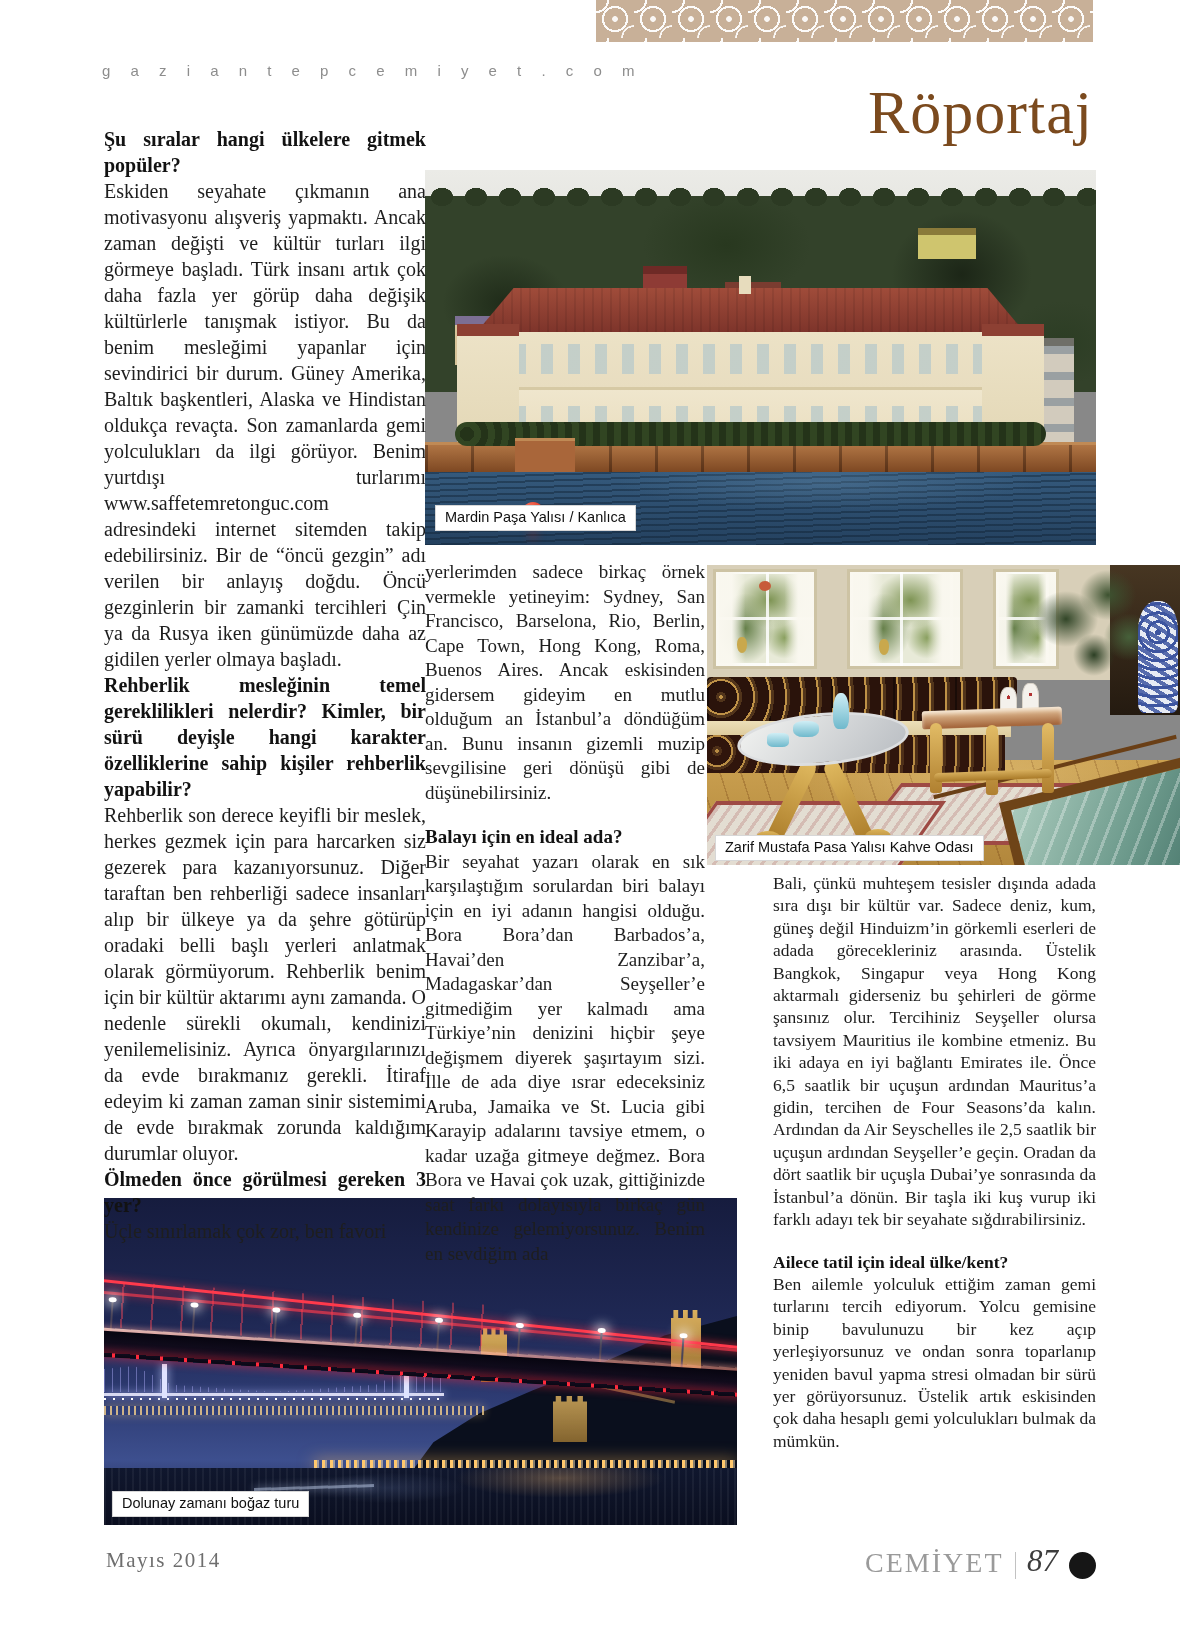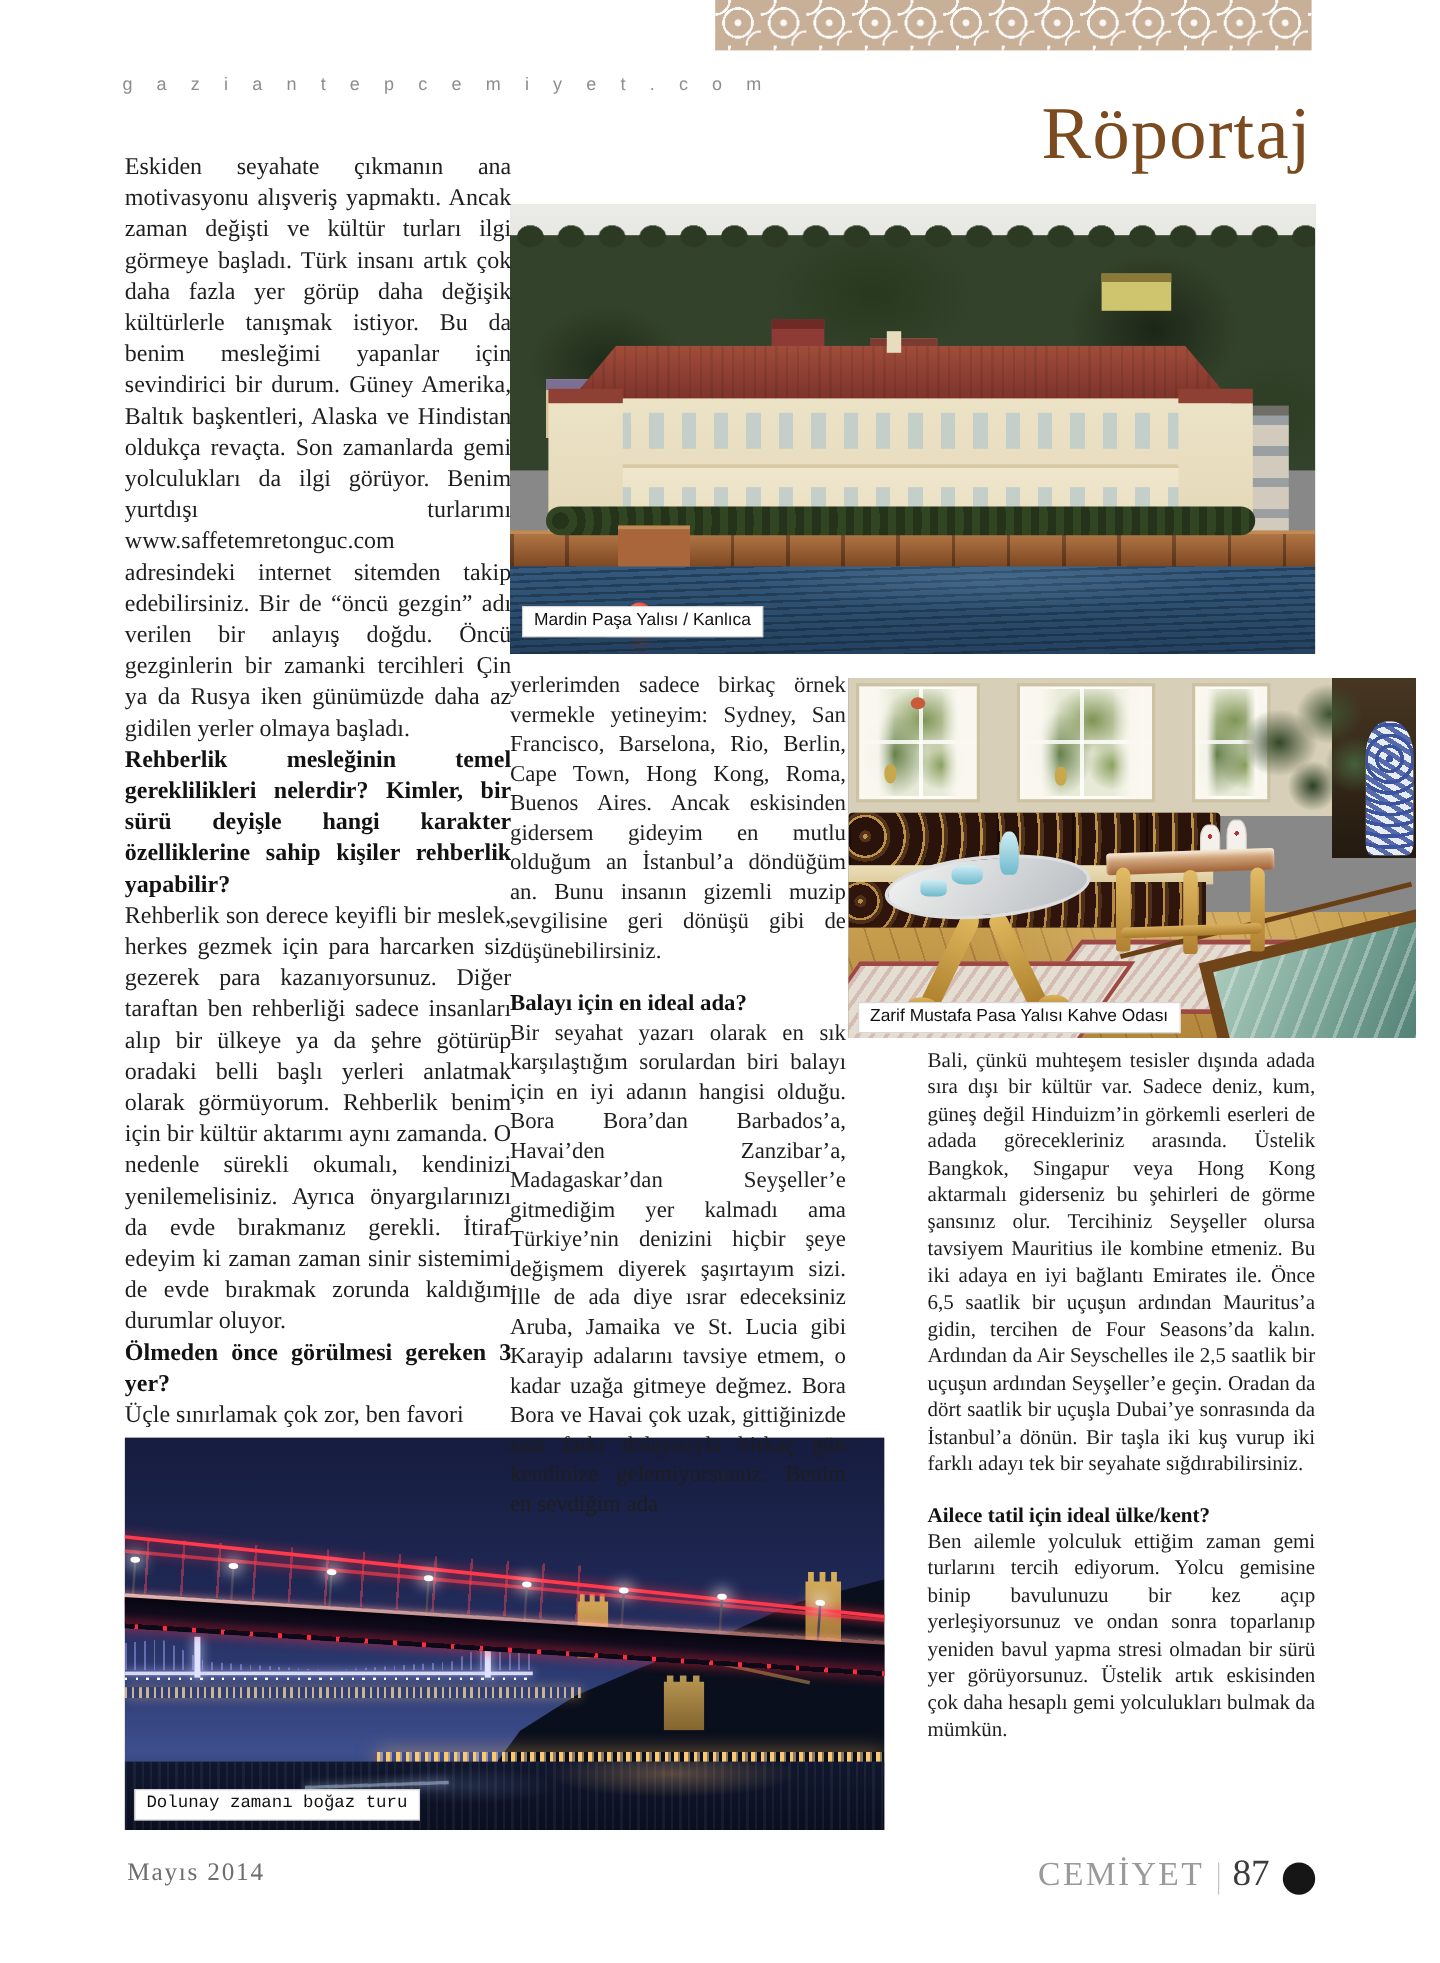--- a/index.html
+++ b/index.html
@@ -30,21 +30,21 @@
 
   
   .photo{position:absolute;overflow:hidden;background:#888;}
   .photo1{left:425px;top:170px;width:671px;height:375px;}
   .photo2{left:707px;top:565px;width:473px;height:300px;text-align:center;}
   .photo3{left:104px;top:1198px;width:633px;height:327px;}
   .caption{position:absolute;background:#ffffff;color:#101010;font-family:"Liberation Sans",sans-serif;
     font-size:14.5px;line-height:17px;padding:3px 9px 4px;border:1px solid #d7d7d7;white-space:nowrap;z-index:40;}
   .cap1{left:10px;bottom:14px;}
   .cap2{left:8px;bottom:4px;}
-  .cap3{left:8px;bottom:8px;font-family:Liberation Mono, monospace;}
+  .cap3{left:8px;bottom:8px;}
 
   
   .p1-sky{position:absolute;left:0;top:0;right:0;height:80px;background:linear-gradient(#ebebe7,#e2e2dc);}
   .p1-hill{position:absolute;left:0;top:26px;right:0;height:196px;background-color:#33422a;
     background-image:
       radial-gradient(90px 70px at 12% 55%, #1f2b19 0%, rgba(31,43,25,0) 70%),
       radial-gradient(120px 80px at 45% 25%, #28381f 0%, rgba(40,56,31,0) 70%),
       radial-gradient(100px 90px at 80% 40%, #1c2617 0%, rgba(28,38,23,0) 70%),
       radial-gradient(80px 60px at 95% 75%, #2c3d24 0%, rgba(44,61,36,0) 70%),
       radial-gradient(70px 50px at 30% 80%, #24301b 0%, rgba(36,48,27,0) 70%);}
@@ -191,21 +191,21 @@
     box-shadow:0 0 10px rgba(255,40,60,.9);}
   .p3-lamp{position:absolute;top:6px;width:2px;height:30px;background:#4a4458;}
   .p3-lamp::after{content:"";position:absolute;left:-3px;top:-4px;width:8px;height:5px;border-radius:50%;
     background:#ffffff;box-shadow:0 0 12px 3px rgba(255,255,255,.85);}
 
   
   .footer-date{position:absolute;left:106px;top:1548px;font-size:21px;letter-spacing:1.5px;color:#6e6e6e;}
   .footer-right{position:absolute;right:104px;top:1543px;display:flex;align-items:flex-end;gap:11px;}
   .mag-name{font-size:28px;letter-spacing:2px;color:#9a9a9a;}
   .footer-sep{width:1.5px;height:27px;background:#c2c2c2;}
-  .page-num{font-size:31px;color:#3c3c3c;}
+  .page-num{font-size:31px;color:#3c3c3c;font-style:italic;}
   .page-dot{width:27px;height:27px;border-radius:50%;background:#161616;}
 </style>
 </head>
 <body>
 
 <div class="page">
 
   <div class="ornament"></div>
   <div class="site-url">g a z i a n t e p c e m i y e t . c o m</div>
   <div class="roportaj">Röportaj</div>
@@ -318,20 +318,21 @@
       <div class="p3-lamp" style="left:87%;"></div>
       <div class="p3-toptrail"></div>
       <div class="p3-redtrail"></div>
       <div class="p3-girder"></div>
       <div class="p3-redlights"></div>
     </div>
     <div class="caption cap3">Dolunay zamanı boğaz turu</div>
   </div>
 
   <div class="col col1">
+    <p class="question">Şu sıralar hangi ülkelere gitmek popüler?</p>
     <p>Eskiden seyahate çıkmanın ana motivasyonu alışveriş yapmaktı. Ancak zaman değişti ve kültür turları ilgi görmeye başladı. Türk insanı artık çok daha fazla yer görüp daha değişik kültürlerle tanışmak istiyor. Bu da benim mesleğimi yapanlar için sevindirici bir durum. Güney Amerika, Baltık başkentleri, Alaska ve Hindistan oldukça revaçta. Son zamanlarda gemi yolculukları da ilgi görüyor. Benim yurtdışı turlarımı www.saffetemretonguc.com adresindeki internet sitemden takip edebilirsiniz. Bir de “öncü gezgin” adı verilen bir anlayış doğdu. Öncü gezginlerin bir zamanki tercihleri Çin ya da Rusya iken günümüzde daha az gidilen yerler olmaya başladı.</p>
     <p class="question">Rehberlik mesleğinin temel gereklilikleri nelerdir? Kimler, bir sürü deyişle hangi karakter özelliklerine sahip kişiler rehberlik yapabilir?</p>
     <p>Rehberlik son derece keyifli bir meslek, herkes gezmek için para harcarken siz gezerek para kazanıyorsunuz. Diğer taraftan ben rehberliği sadece insanları alıp bir ülkeye ya da şehre götürüp oradaki belli başlı yerleri anlatmak olarak görmüyorum. Rehberlik benim için bir kültür aktarımı aynı zamanda. O nedenle sürekli okumalı, kendinizi yenilemelisiniz. Ayrıca önyargılarınızı da evde bırakmanız gerekli. İtiraf edeyim ki zaman zaman sinir sistemimi de evde bırakmak zorunda kaldığım durumlar oluyor.</p>
     <p class="question">Ölmeden önce görülmesi gereken 3 yer?</p>
     <p>Üçle sınırlamak çok zor, ben favori</p>
   </div>
 
   <div class="col col2">
     <p>yerlerimden sadece birkaç örnek vermekle yetineyim: Sydney, San Francisco, Barselona, Rio, Berlin, Cape Town, Hong Kong, Roma, Buenos Aires. Ancak eskisinden gidersem gideyim en mutlu olduğum an İstanbul’a döndüğüm an. Bunu insanın gizemli muzip sevgilisine geri dönüşü gibi de düşünebilirsiniz.</p>
     <p class="question">Balayı için en ideal ada?</p>

